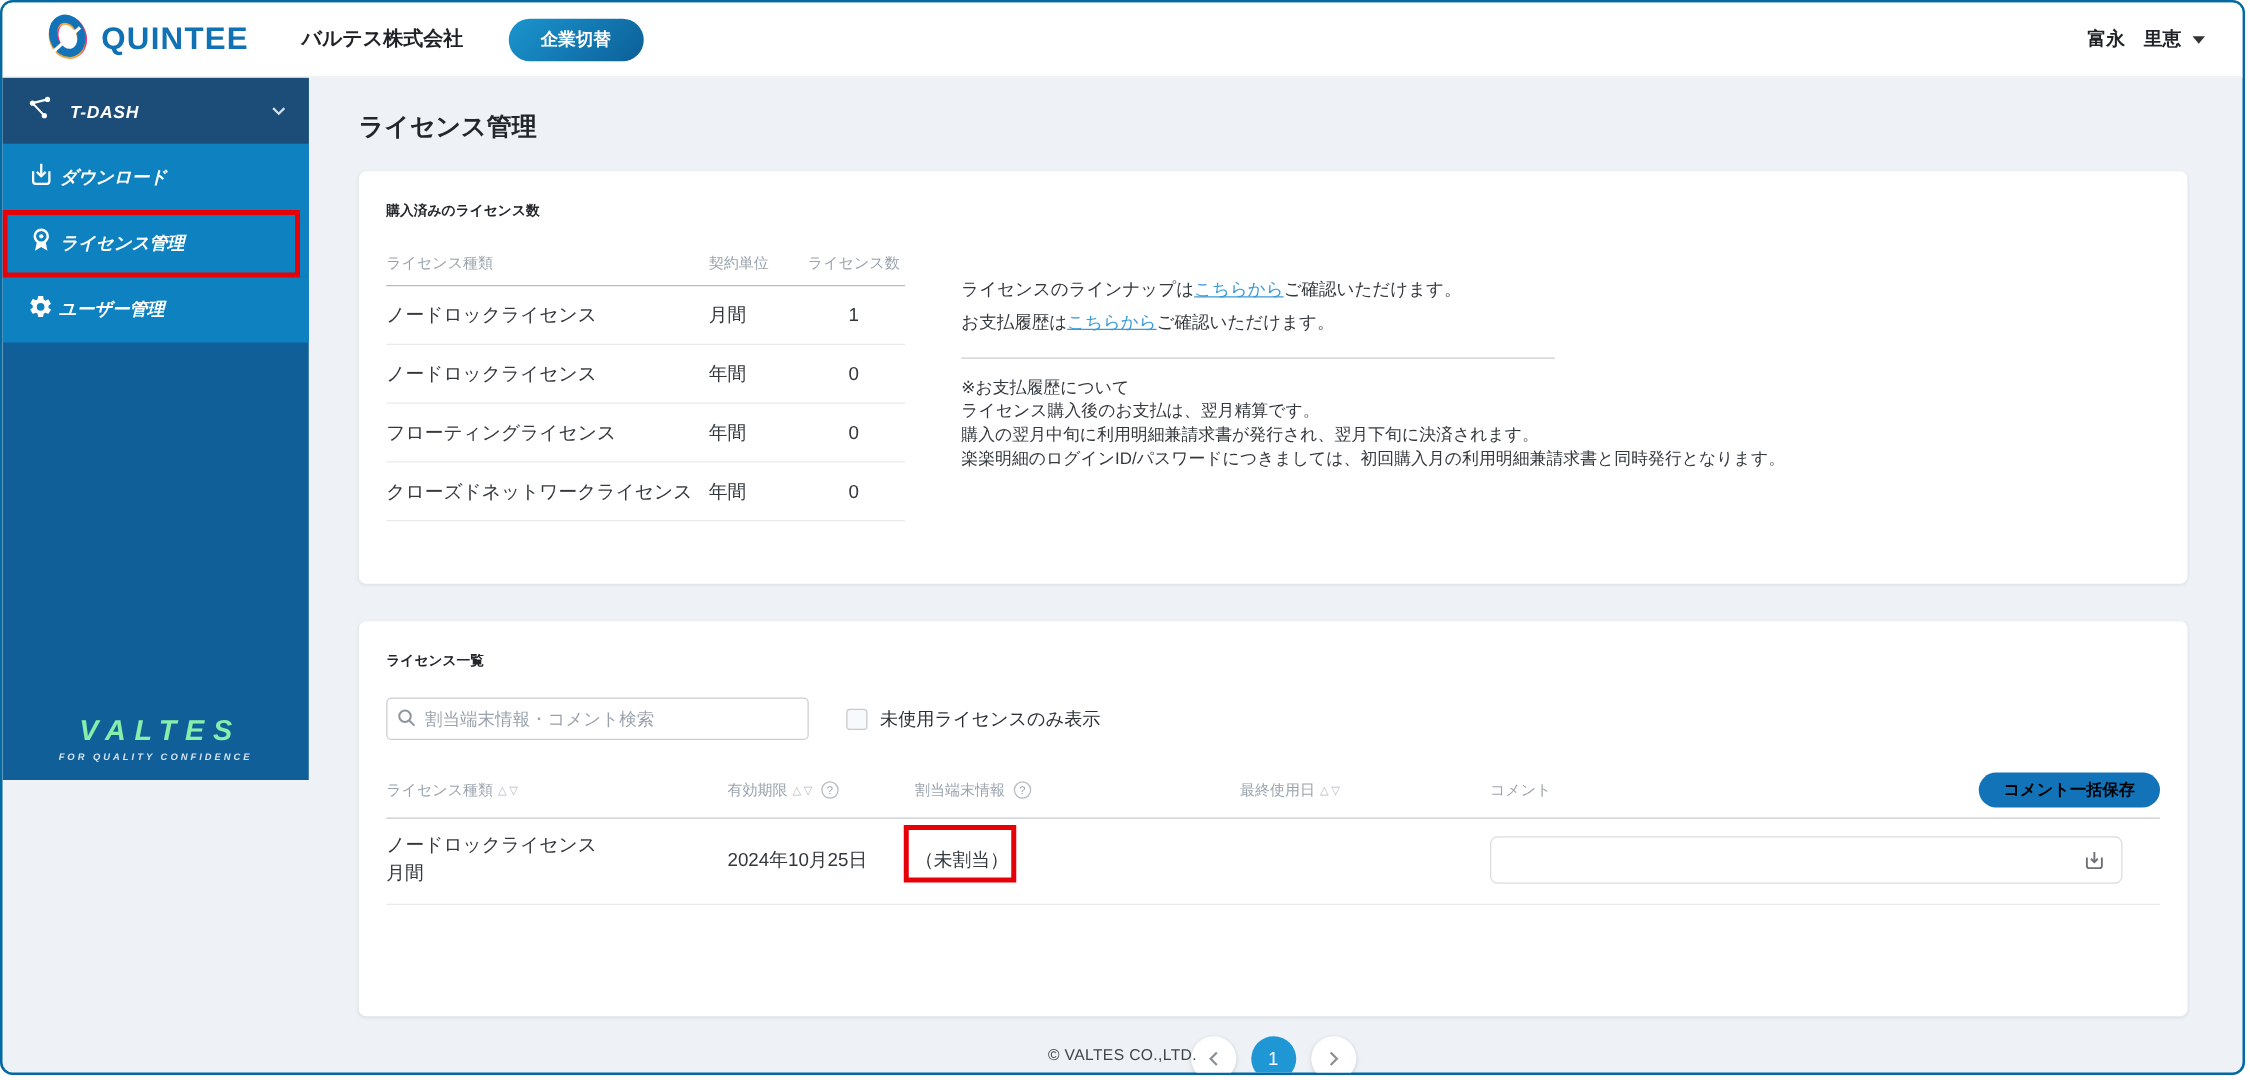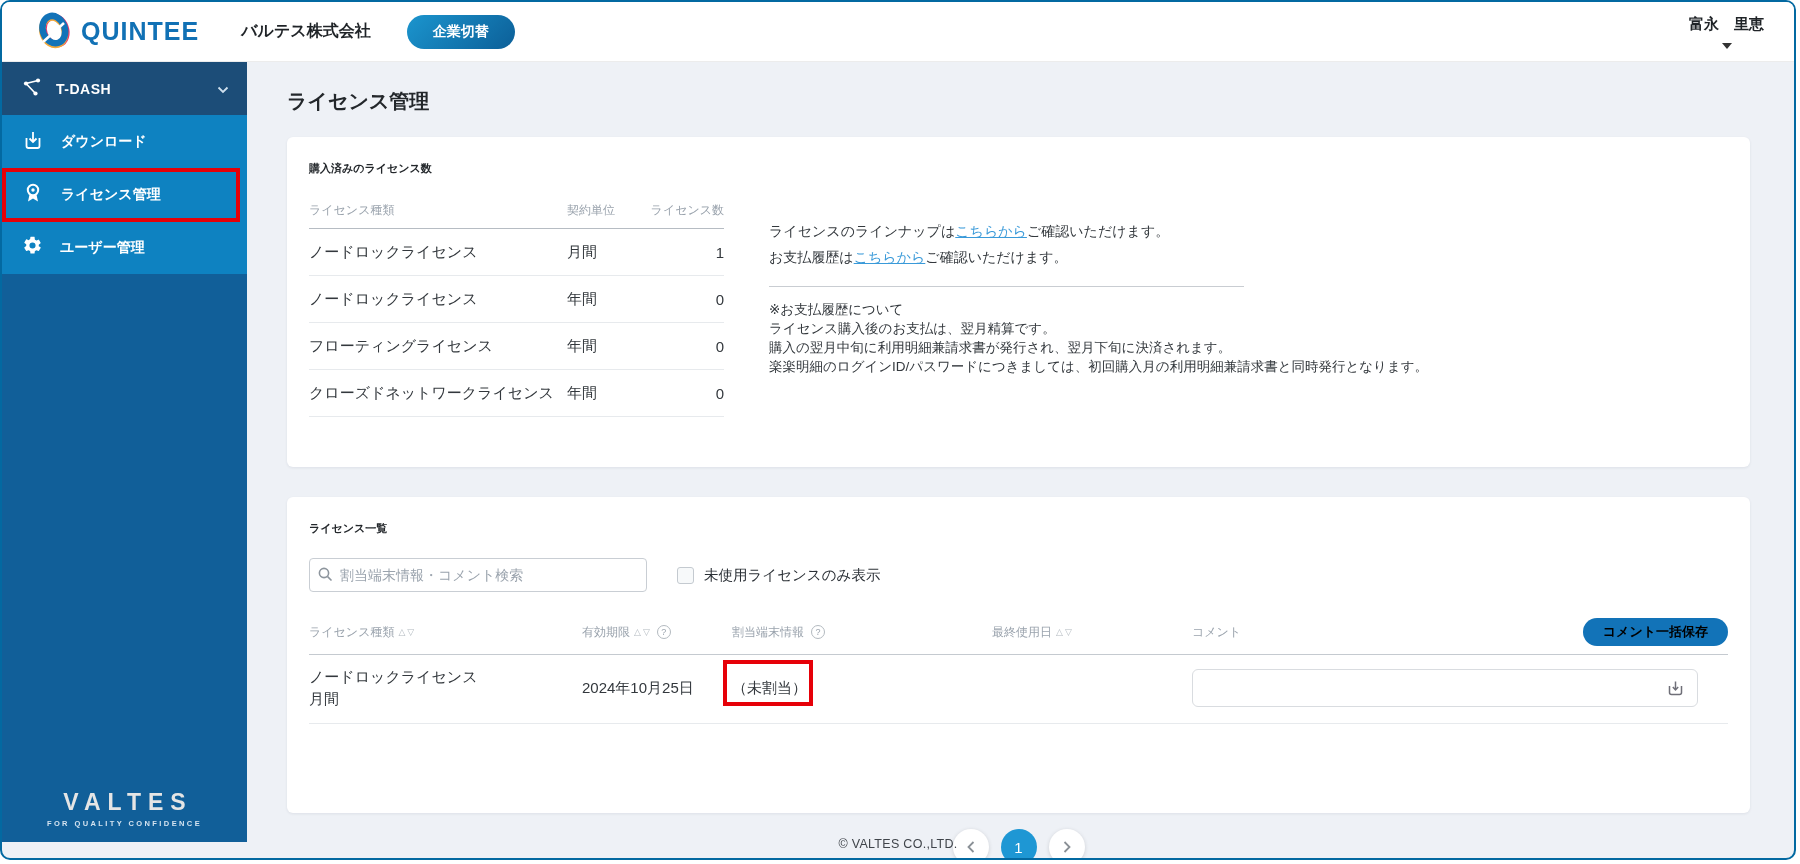--- a/index.html
+++ b/index.html
@@ -28,44 +28,44 @@
   .logo { display: flex; align-items: center; gap: 9px; margin-left: 34px; }
   .logo-text { font-size: 25px; font-weight: bold; color: #1171b5; letter-spacing: 1px; }
   .company-name { margin-left: 42px; font-size: 16px; font-weight: bold; color: #1f2327; }
   .switch-btn {
     margin-left: 36px; height: 34px; padding: 0 26px;
     border: none; border-radius: 17px; cursor: pointer;
     background: linear-gradient(135deg, #1b95ce 0%, #0c5f98 100%);
     color: #fff; font-size: 14px; font-weight: bold;
     font-family: inherit;
   }
-  .user-menu { margin-left: auto; margin-right: 30px; display: flex; align-items: center; gap: 9px; cursor: pointer; flex-direction: column; }
+  .user-menu { margin-left: auto; margin-right: 30px; display: flex; align-items: center; gap: 9px; cursor: pointer; }
   .user-name { font-size: 15px; font-weight: bold; color: #1f2327; }
   .caret-down { width: 0; height: 0; border-left: 5px solid transparent; border-right: 5px solid transparent; border-top: 6px solid #333; }
 
   
   .sidebar {
-    position: absolute; left: 0; top: 60px; width: 245px; height: 780px;
-    background: #115f99; z-index: 5;
+    position: absolute; left: 0; top: 60px; width: 245px; height: 562px;
+    background: #115f99; z-index: 5; font-style: italic;
   }
   .nav-group {
     height: 53px; background: #1c4d78;
     display: flex; align-items: center; padding: 0 18px 0 20px; gap: 14px;
     cursor: pointer;
   }
   .nav-group-label { color: #fff; font-size: 14px; font-weight: bold; letter-spacing: .5px; }
   .nav-group .chev { margin-left: auto; }
   .nav-item {
     height: 53px; background: #0e82c1;
-    display: flex; align-items: center; padding-left: 20px; gap: 17px;
+    display: flex; align-items: center; padding-left: 20px; gap: 4px;
     cursor: pointer;
   }
   .nav-item .nav-label { color: #fff; font-size: 14px; font-weight: bold; }
   .brand { position: absolute; bottom: 14px; left: 0; right: 0; text-align: center; }
-  .brand-name { color: #e5e5e5; font-size: 23px; font-weight: bold; letter-spacing: 7px; text-indent: 7px; }
+  .brand-name { color: #86efac; font-size: 23px; font-weight: bold; letter-spacing: 7px; text-indent: 7px; }
   .brand-tagline { margin-top: 3px; color: #d4e3f0; font-size: 7.5px; font-weight: bold; letter-spacing: 2.4px; }
 
   
   .content {
     position: absolute; left: 245px; top: 60px; right: 0; bottom: 0;
     padding: 26px 44px 0 40px;
   }
   .page-title { font-size: 20px; font-weight: bold; color: #23272b; }
   .card {
     background: #fff; border-radius: 6px;
@@ -76,21 +76,21 @@
   .card1 { margin-top: 22px; height: 330px; }
   .card1-body { display: flex; margin-top: 26px; }
 
   
   .t1 { width: 415px; flex: none; }
   .t1-head {
     display: grid; grid-template-columns: 1fr 75px 82px;
     color: #9aa3ad; font-size: 12px;
     padding-bottom: 9px; border-bottom: 1px solid #b6bcc3;
   }
-  .t1-head .num, .t1-row .num { text-align: right; }
+  .t1-head .num, .t1-row .num { text-align: center; }
   .t1-row {
     display: grid; grid-template-columns: 1fr 75px 82px; align-items: center;
     height: 47px; border-bottom: 1px solid #e7eaed;
     font-size: 15px; color: #33383d;
   }
 
   
   .info { margin-left: 45px; padding-top: 16px; font-size: 14px; color: #33383d; }
   .info p { line-height: 26px; }
   .info a { color: #3a9ad9; text-decoration: underline; cursor: pointer; }

